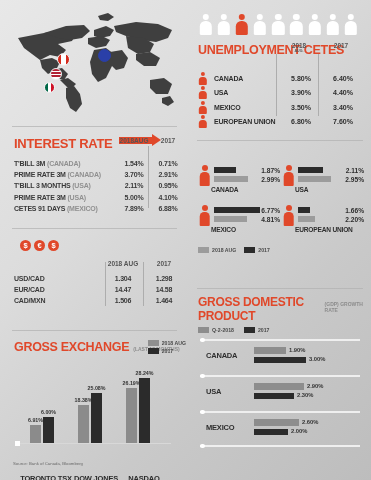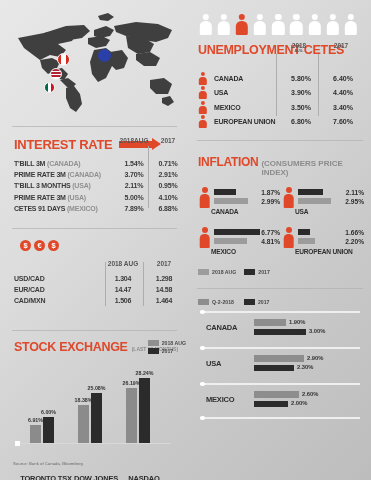--- a/index.html
+++ b/index.html
@@ -30,21 +30,21 @@
   .flag-ca { background:linear-gradient(90deg,#d52b1e 0 28%,#fff 28% 72%,#d52b1e 72% 100%); }
   .flag-us { background:repeating-linear-gradient(#b22234 0 1.6px,#fff 1.6px 3.2px); }
   .flag-mx { background:linear-gradient(90deg,#006847 0 33%,#fff 33% 66%,#ce1126 66% 100%); }
 
   .ldiv1 { position:absolute; left:12px; top:126px; width:165px; }
   .ldiv2 { position:absolute; left:12px; top:228px; width:165px; }
   .ldiv3 { position:absolute; left:12px; top:330px; width:165px; }
 
   
   .ir { position:absolute; left:14px; top:136px; width:170px; }
-  .ir-head { display:flex; align-items:center; height:16px; }
+  .ir-head { display:flex; height:16px; }
   .ir-head .sec-title { font-size:13px; }
   .arrow { position:relative; width:34px; height:7px; background:#e0482a; margin-left:7px; margin-top:1px; }
   .arrow::after { content:""; position:absolute; right:-8px; top:-3px; border-left:9px solid #e0482a;
     border-top:6.5px solid transparent; border-bottom:6.5px solid transparent; }
   .ir-cols { position:absolute; right:0; top:1px; display:flex; }
   .ir-cols span { font-size:6.5px; font-weight:bold; color:#555; display:block; text-align:center; }
   .ir-c1 { width:36px; }
   .ir-c2 { width:32px; }
   table.rt { width:100%; border-collapse:collapse; margin-top:6px; }
   table.rt td { font-size:7px; font-weight:bold; color:#3a3a3a; padding:2.1px 0; letter-spacing:-0.2px; }
@@ -288,21 +288,21 @@
         </tbody>
       </table>
     </div>
     <div class="vline ex-vline"></div>
     <div class="vline ex-vline2"></div>
 
     <div class="divider ldiv3"></div>
 
     <div class="stk">
       <div class="stk-head">
-        <span class="sec-title">STOCK EXCHANGE</span>
+        <span class="sec-title">GROSS EXCHANGE</span>
         <span class="sub">(LAST 12 MONTHS)</span>
       </div>
       <div class="legend">
         <div class="lg-row">
           <span class="sw sw-g"></span>
           <span>2018 AUG</span>
         </div>
         <div class="lg-row">
           <span class="sw sw-d"></span>
           <span>2017</span>
@@ -438,24 +438,20 @@
           <span class="uval">7.60%</span>
         </div>
       </div>
     </div>
     <div class="vline u-vline1" style="left:86px; top:54px; height:62px"></div>
     <div class="vline u-vline2" style="left:128px; top:54px; height:62px"></div>
 
     <div class="divider rdiv" style="top:140px"></div>
 
     <div class="infl">
-      <div class="infl-head">
-        <span class="sec-title">INFLATION</span>
-        <span class="sub">(CONSUMERS PRICE INDEX)</span>
-      </div>
 
       <div class="infl-grid">
         <div class="icell ic-0">
           <span class="ifig">
               <i class="hd"></i>
               <i class="bd"></i>
             </span>
           <div class="ibars">
             <div class="ib ib-d" style="width:22px"></div>
             <div class="ib ib-g" style="width:34px"></div>
@@ -524,20 +520,24 @@
             <span class="sw" style="background:#2b2b2b"></span>
             <span>2017</span>
           </span>
         </div>
       </div>
     </div>
 
     <div class="divider rdiv" style="top:288px"></div>
 
     <div class="gdp">
+      <div class="gdp-head">
+        <span class="sec-title">GROSS DOMESTIC PRODUCT</span>
+        <span class="sub">(GDP) GROWTH RATE</span>
+      </div>
       <div class="gdp-legend">
         <span class="lg-row">
           <span class="sw" style="background:#8d8d8d"></span>
           <span>Q-2-2018</span>
         </span>
         <span class="lg-row">
           <span class="sw" style="background:#2b2b2b"></span>
           <span>2017</span>
         </span>
       </div>

